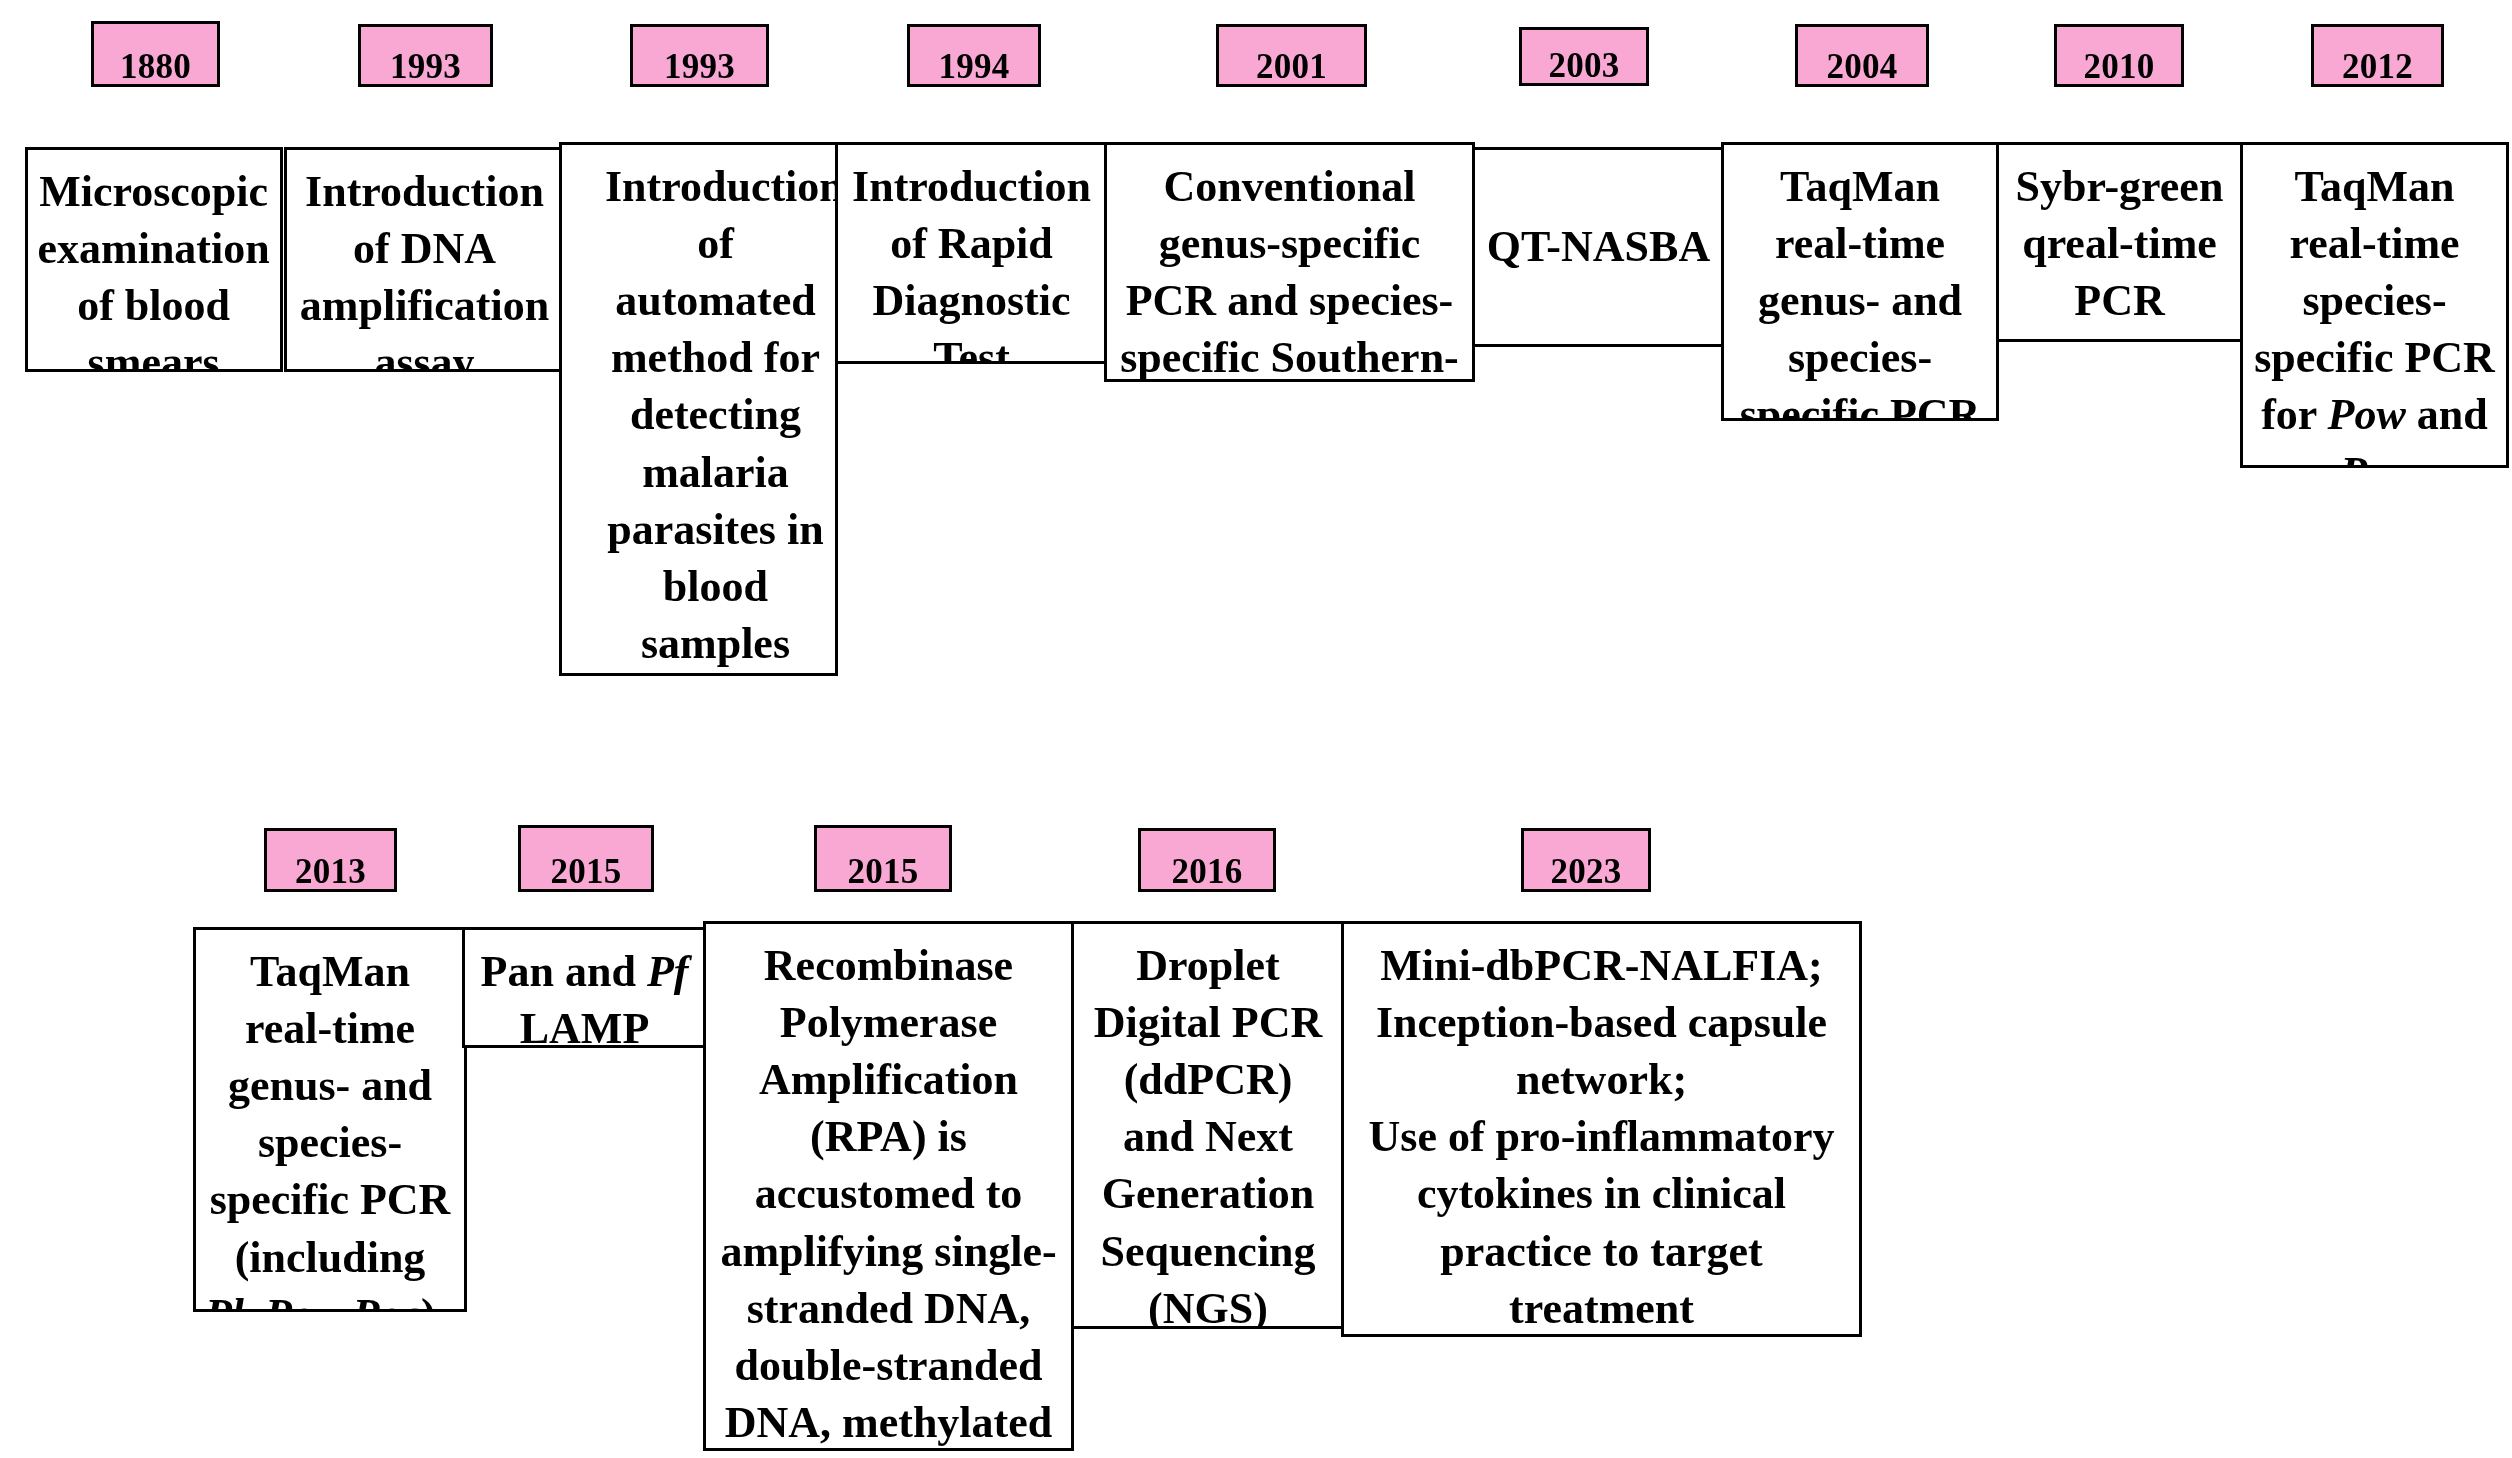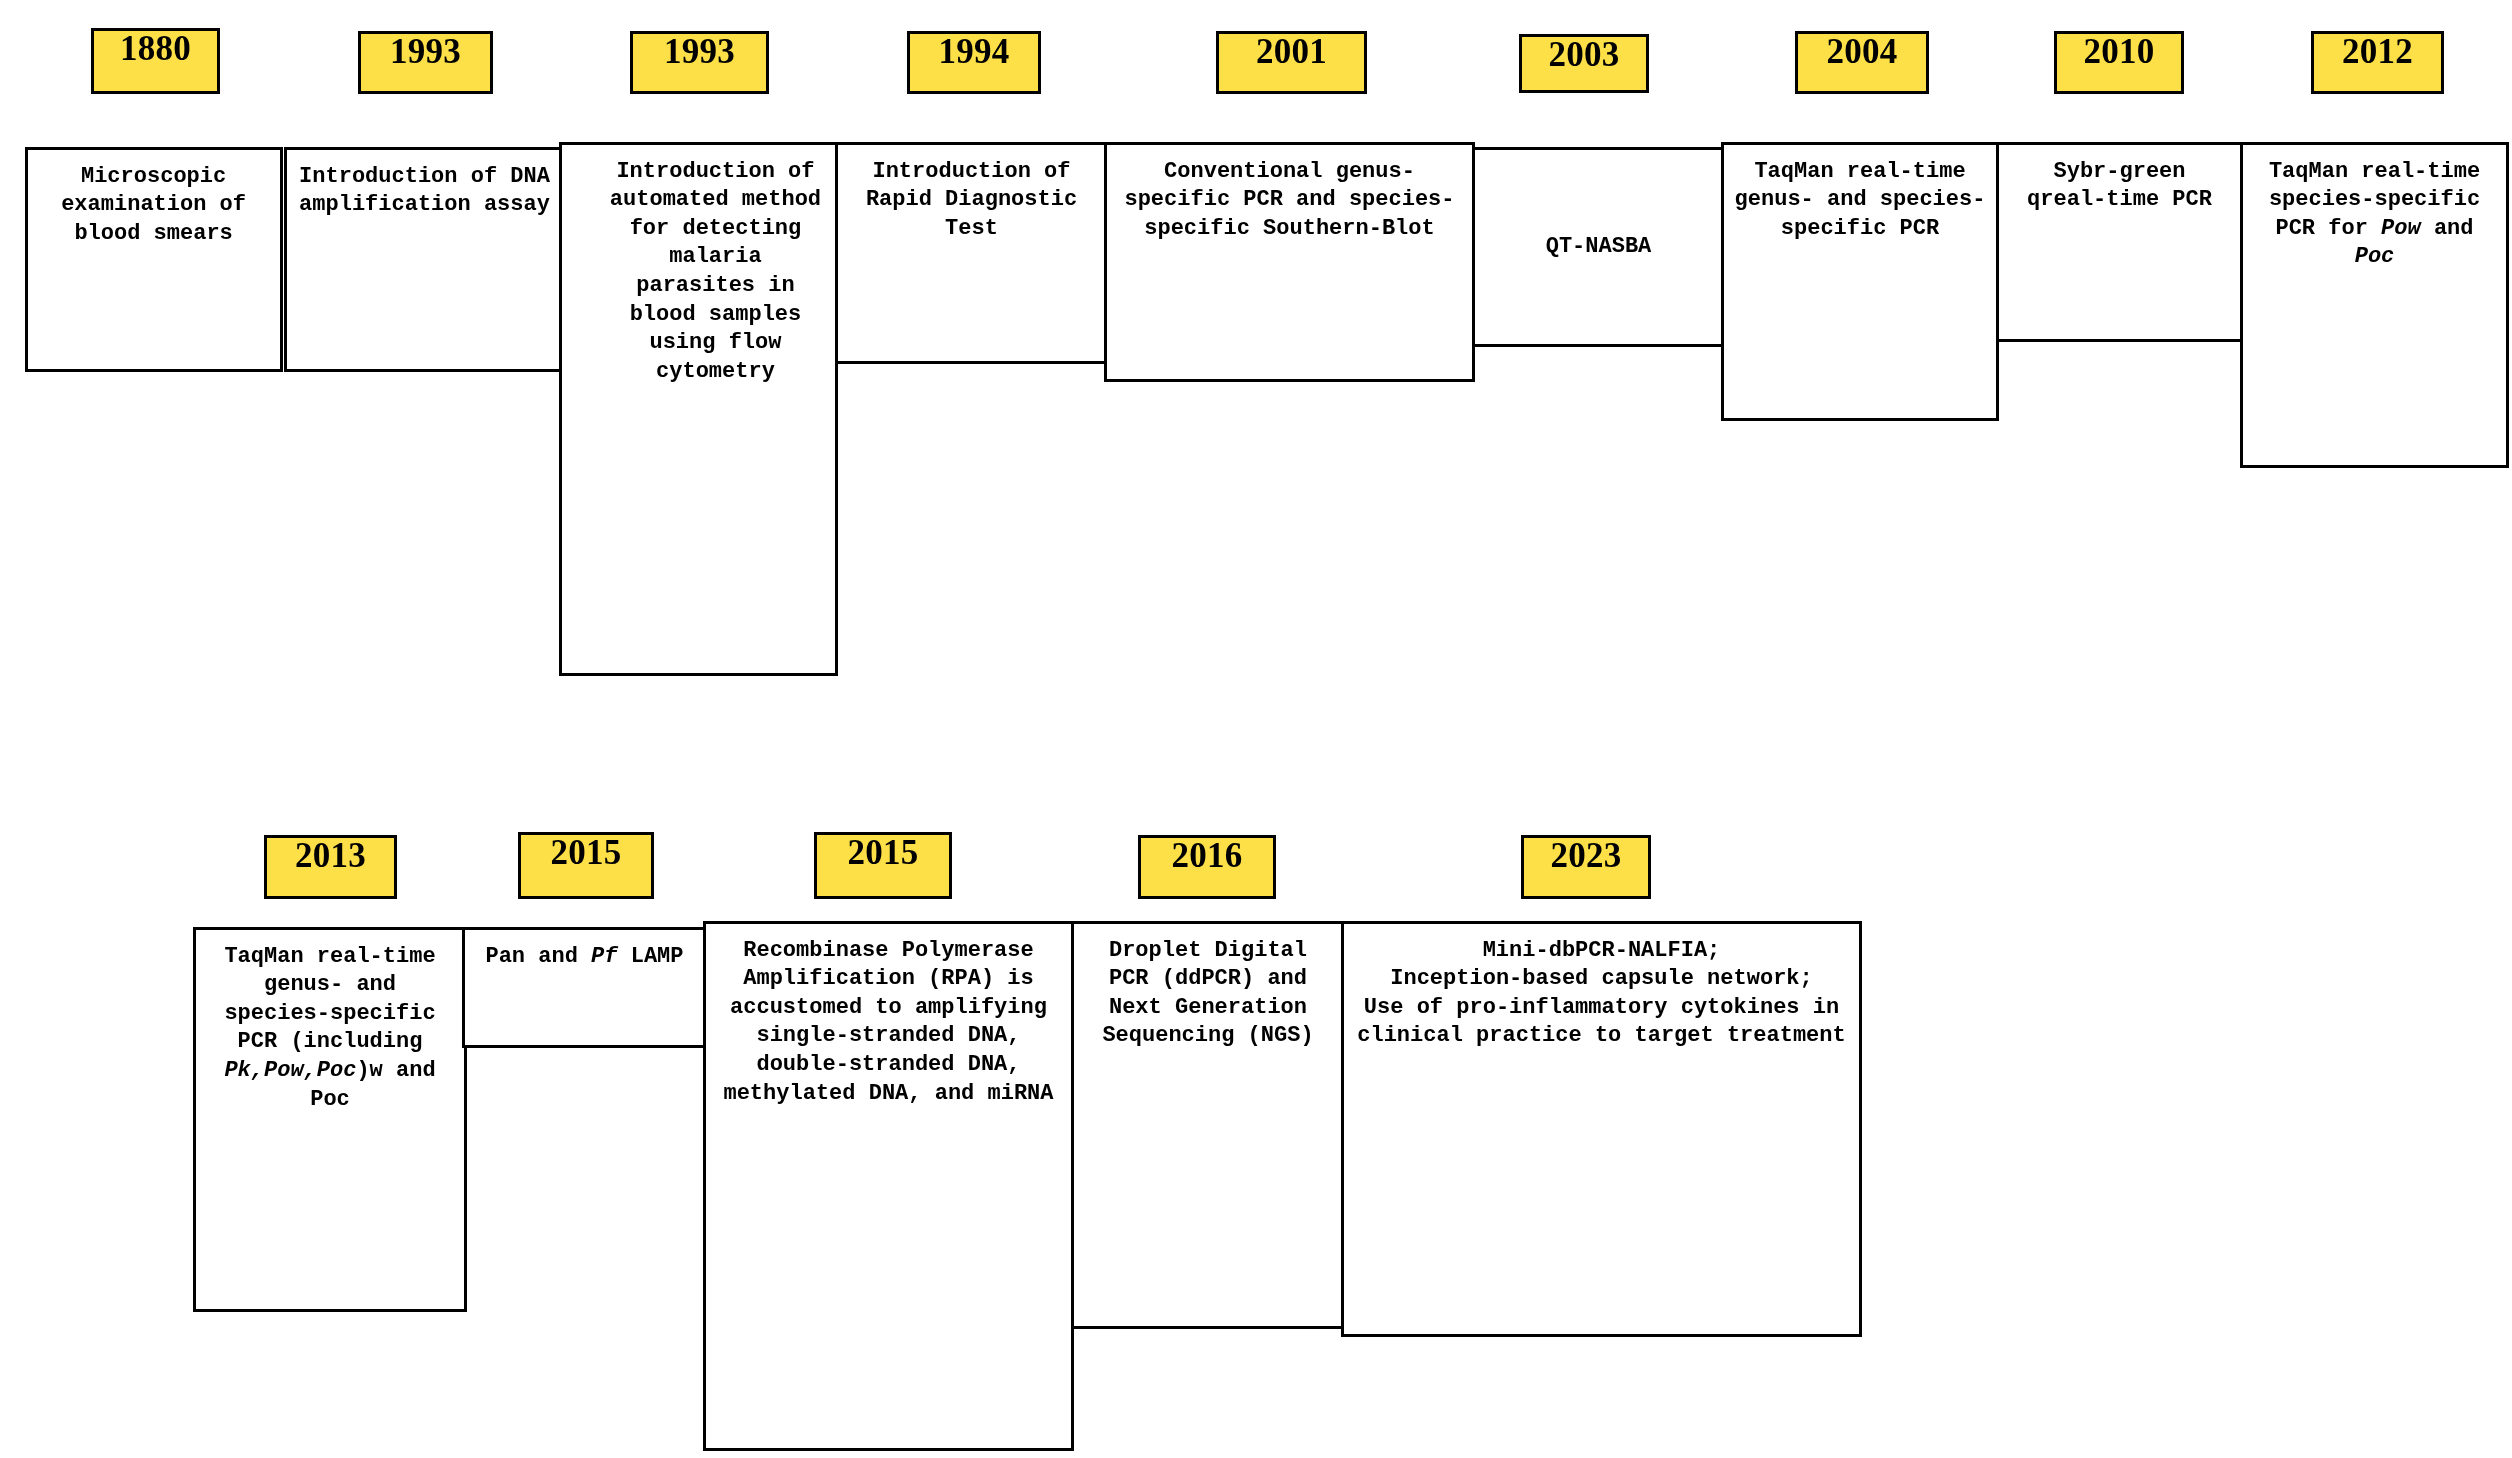--- a/index.html
+++ b/index.html
@@ -11,43 +11,41 @@
   #canvas{
     position:relative;
     width:2512px;
     height:1459px;
     background:#ffffff;
     overflow:hidden;
   }
   .year-box{
     position:absolute;
     border:3.4px solid #000000;
-    background:#fde047;
+    background:#f9a8d4;
     display:flex;
-    align-items:flex-start;
+    align-items:flex-end;
     justify-content:center;
     font-weight:bold;
     font-size:35px;
     line-height:1;
     letter-spacing:0.3px;
     box-sizing:border-box;
-    margin-top:7px;
   }
   .event-box{
     position:absolute;
     border:3.4px solid #000000;
     background:#ffffff;
     box-sizing:border-box;
     padding:12.6px 9.1px 5.7px 9.1px;
     font-weight:bold;
-    font-size:22px;
+    font-size:44px;
     line-height:1.30;
     text-align:center;
     overflow:hidden;
-    font-family:Liberation Mono, monospace;
   }
   .event-box .txt{display:block;}
   .event-box.mid{
     display:flex;
     align-items:center;
     justify-content:center;
     padding:5.7px 8px;
   }
   i{font-style:italic;}
 </style>

